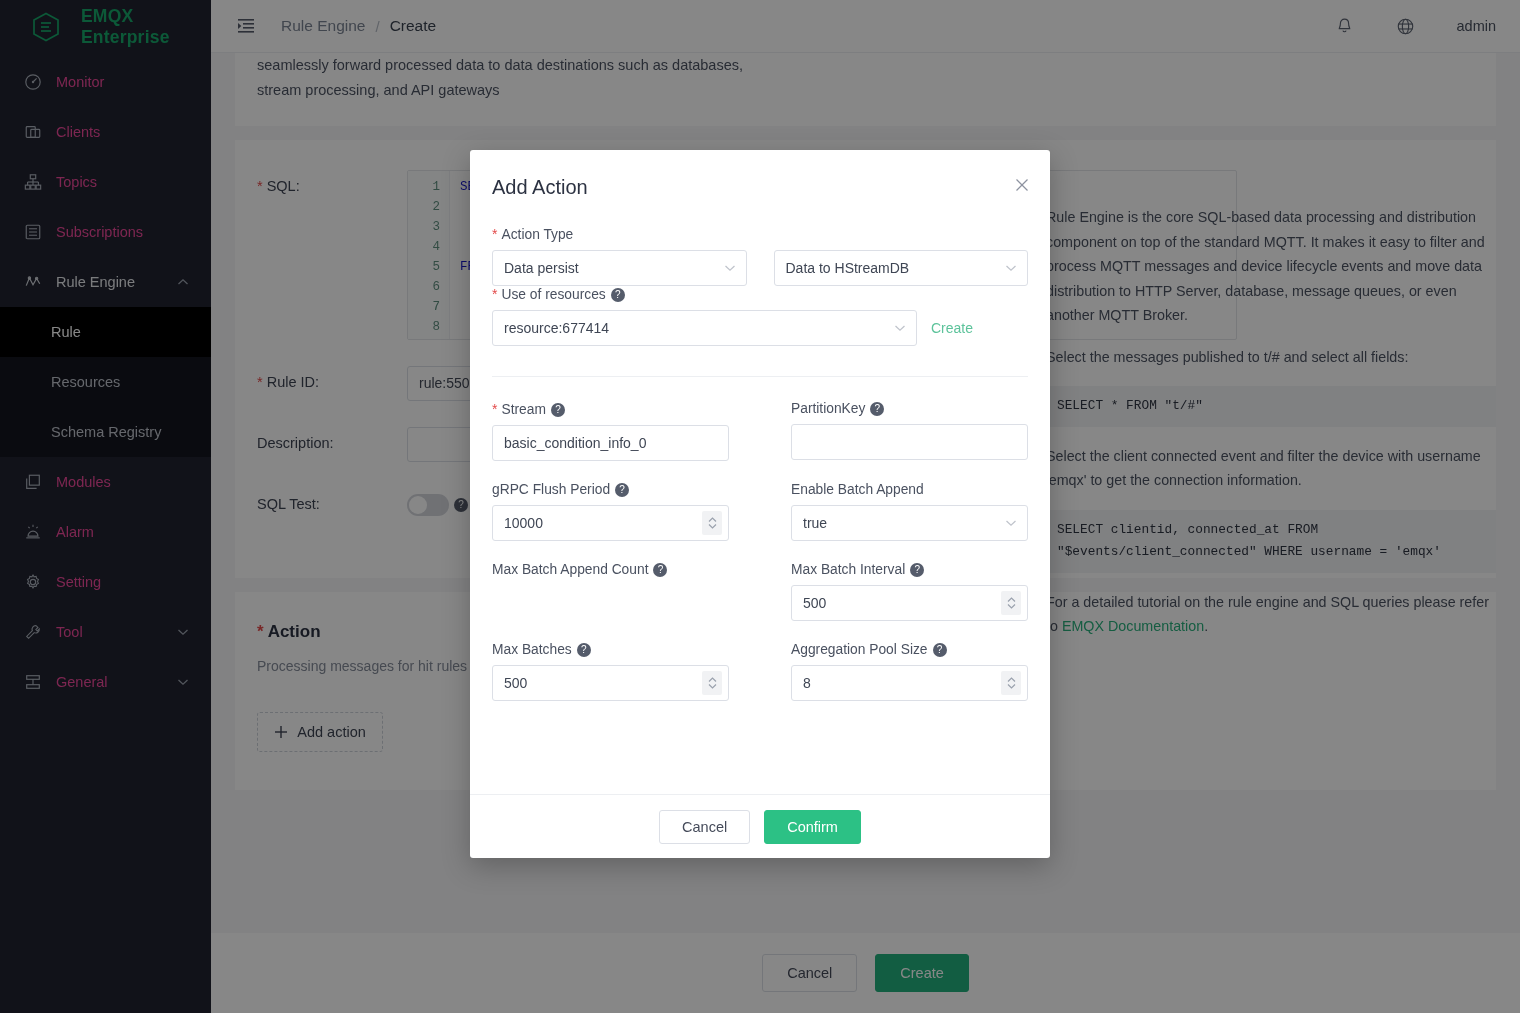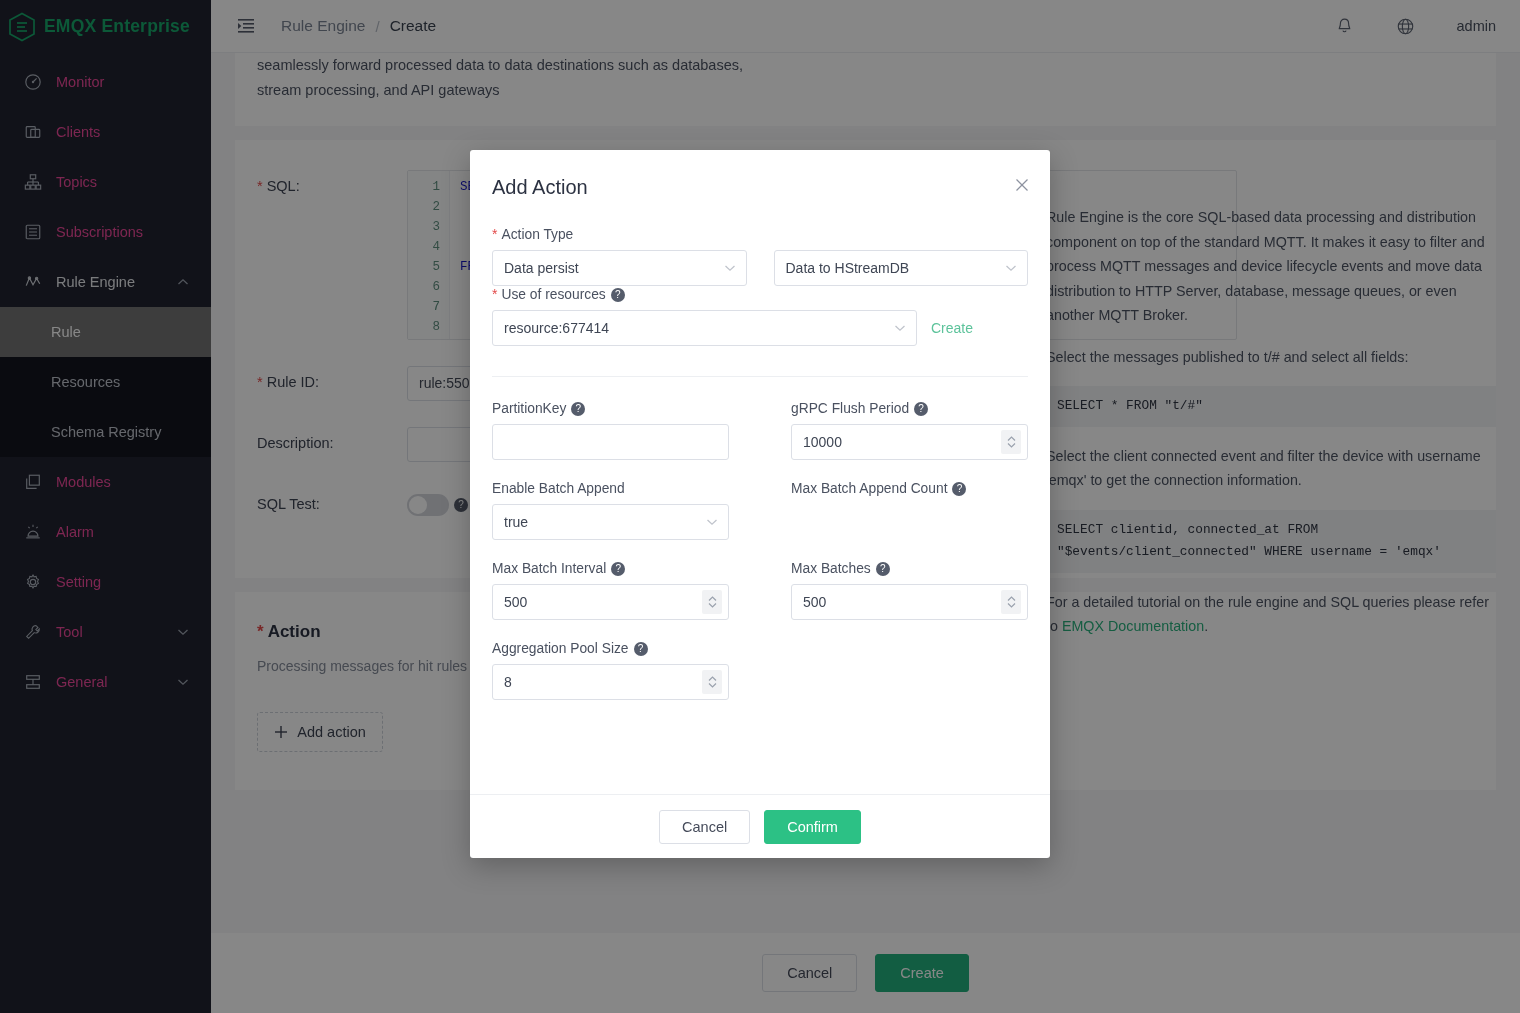--- a/index.html
+++ b/index.html
@@ -13,22 +13,22 @@
 
   
   .sidebar {
     position: absolute; left: 0; top: 0;
     width: 211px; height: 1013px;
     background: #212330;
     color: #b8bcc6;
     z-index: 5;
   }
   .brand {
-    display: flex; align-items: center; gap: 8px;
-    height: 53px; padding-left: 8px;
+    display: flex; align-items: center; gap: 21px;
+    height: 53px; padding-left: 32px;
   }
   .brand-logo { width: 28px; height: 30px; flex: 0 0 auto; }
   .brand-text {
     color: #17a86a; font-size: 17.5px; font-weight: bold;
     letter-spacing: .2px;
   }
   .nav { margin-top: 4px; }
   .nav-item {
     display: flex; align-items: center;
     height: 50px; padding-left: 22px;
@@ -37,21 +37,21 @@
   }
   .nav-item .ico { width: 22px; height: 20px; margin-right: 12px; flex: 0 0 auto;
                    display: flex; align-items: center; justify-content: center; }
   .nav-item .chev { position: absolute; right: 22px; top: 50%; transform: translateY(-50%); }
   .nav-item.expanded { color: #e6e8ec; }
   .submenu { background: #14161f; }
   .sub-item {
     height: 50px; display: flex; align-items: center;
     padding-left: 51px; font-size: 14.5px; color: #bfc3cc; cursor: pointer;
   }
-  .sub-item.active { background: #737373; color: #ffffff; }
+  .sub-item.active { background: #000000; color: #ffffff; }
 
   
   .main {
     position: absolute; left: 211px; top: 0;
     width: 1309px; height: 1013px;
     background: #ffffff;
   }
   .topbar {
     height: 53px; background: #ffffff;
     display: flex; align-items: center;
@@ -550,20 +550,24 @@
             </svg>
           </span>
         </div>
         <span class="link-create">Create</span>
       </div>
 
       <div class="divider"></div>
 
       <div class="grid2">
 
+        <div class="field">
+          <label class="m-label req"><span>Stream</span><span class="qmark">?</span></label>
+          <div class="m-inp">basic_condition_info_0</div>
+        </div>
 
         <div class="field">
           <label class="m-label"><span>PartitionKey</span><span class="qmark">?</span></label>
           <div class="m-inp"></div>
         </div>
 
         <div class="field">
           <label class="m-label"><span>gRPC Flush Period</span><span class="qmark">?</span></label>
           <div class="m-inp">
             <span>10000</span>

